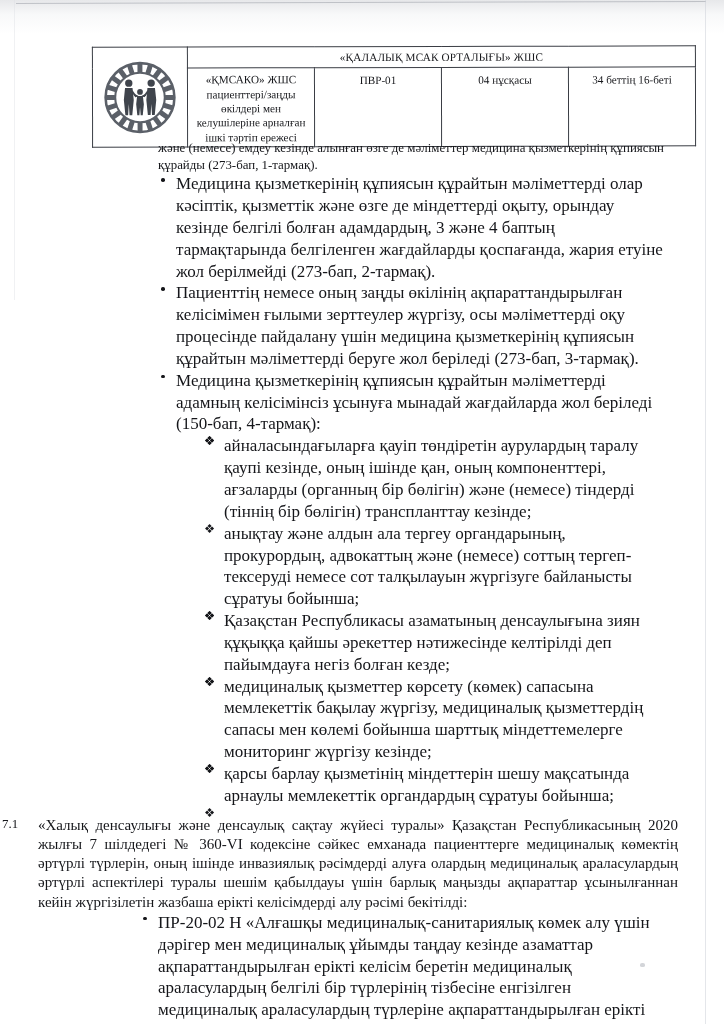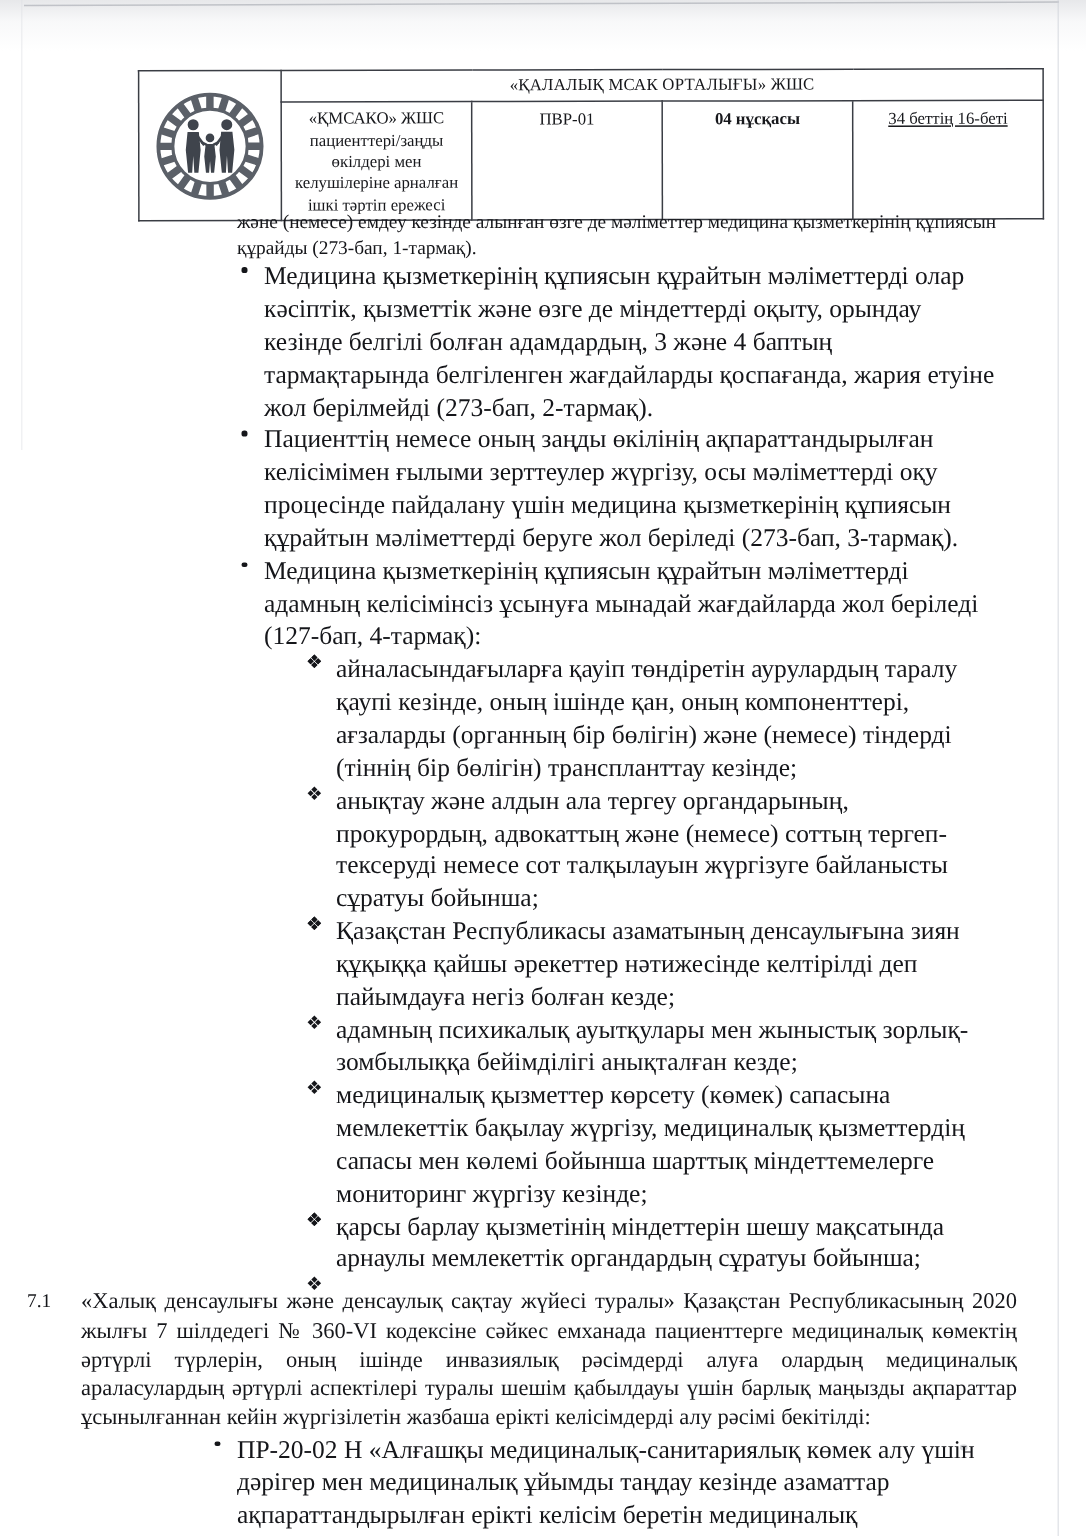--- a/index.html
+++ b/index.html
@@ -87,22 +87,22 @@
     padding-top: 3px !important;
     padding-bottom: 3px !important;
   }
   .cell-doc-title {
     width: 248px;
     font-size: 11.4px;
     line-height: 1.36;
     padding-top: 4px !important;
   }
   .cell-code  { width: 73px;  font-size: 11.4px; padding-top: 5px !important; }
-  .cell-ver   { width: 83px;  font-size: 11.4px; padding-top: 5px !important; font-weight: bold; }
-  .cell-page  { width: 108px; font-size: 11.4px; line-height: 1.3; padding-top: 5px !important; text-decoration: underline; }
+  .cell-ver   { width: 83px;  font-size: 11.4px; padding-top: 5px !important; }
+  .cell-page  { width: 108px; font-size: 11.4px; line-height: 1.3; padding-top: 5px !important; }
 
   .logo-wrap {
     width: 84px; height: 80px;
     margin: 2px auto 1px auto;
     display: block;
   }
 
   
   .doc-body {
     position: absolute;
@@ -159,21 +159,21 @@
     left: 0px;
     top: -1px;
     font-size: 12.4px;
     line-height: 1.285;
     color: #15161a;
   }
 
   
   .numbered {
     position: relative;
-    margin: 7px 14px 0 18px;
+    margin: 7px 14px 0 2px;
     padding-left: 36px;
   }
   .numbered .num {
     position: absolute;
     left: 0;
     top: 0;
     font-size: 12.9px;
     line-height: 1.285;
   }
   .numbered .ntext {
@@ -287,21 +287,21 @@
     <li>
       <span class="dot"></span>
       <span class="bullet-text">Медицина қызметкерінің құпиясын құрайтын мәліметтерді олар кәсіптік, қызметтік және өзге де міндеттерді оқыту, орындау кезінде белгілі болған адамдардың, 3 және 4 баптың тармақтарында белгіленген жағдайларды қоспағанда, жария етуіне жол берілмейді (273-бап, 2-тармақ).</span>
     </li>
     <li>
       <span class="dot"></span>
       <span class="bullet-text">Пациенттің немесе оның заңды өкілінің ақпараттандырылған келісімімен ғылыми зерттеулер жүргізу, осы мәліметтерді оқу процесінде пайдалану үшін медицина қызметкерінің құпиясын құрайтын мәліметтерді беруге жол беріледі (273-бап, 3-тармақ).</span>
     </li>
     <li>
       <span class="dot"></span>
-      <span class="bullet-text">Медицина қызметкерінің құпиясын құрайтын мәліметтерді адамның келісімінсіз ұсынуға мынадай жағдайларда жол беріледі (127-бап, 4-тармақ):</span>
+      <span class="bullet-text">Медицина қызметкерінің құпиясын құрайтын мәліметтерді адамның келісімінсіз ұсынуға мынадай жағдайларда жол беріледі (150-бап, 4-тармақ):</span>
     </li>
   </ul>
 
   <ul class="lvl2">
     <li>
       <span class="floret">❖</span>
     </li>
     <li>
       <span class="floret">❖</span>
       <span class="sub-text">айналасындағыларға қауіп төндіретін аурулардың таралу қаупі кезінде, оның ішінде қан, оның компоненттері, ағзаларды (органның бір бөлігін) және (немесе) тіндерді (тіннің бір бөлігін) транспланттау кезінде;</span>
@@ -312,21 +312,20 @@
     </li>
     <li>
       <span class="floret">❖</span>
     </li>
     <li>
       <span class="floret">❖</span>
       <span class="sub-text">Қазақстан Республикасы азаматының денсаулығына зиян құқыққа қайшы әрекеттер нәтижесінде келтірілді деп пайымдауға негіз болған кезде;</span>
     </li>
     <li>
       <span class="floret">❖</span>
-      <span class="sub-text">адамның психикалық ауытқулары мен жыныстық зорлық-зомбылыққа бейімділігі анықталған кезде;</span>
     </li>
     <li>
       <span class="floret">❖</span>
       <span class="sub-text">медициналық қызметтер көрсету (көмек) сапасына мемлекеттік бақылау жүргізу, медициналық қызметтердің сапасы мен көлемі бойынша шарттық міндеттемелерге мониторинг жүргізу кезінде;</span>
     </li>
     <li>
       <span class="floret">❖</span>
     </li>
     <li>
       <span class="floret">❖</span>

